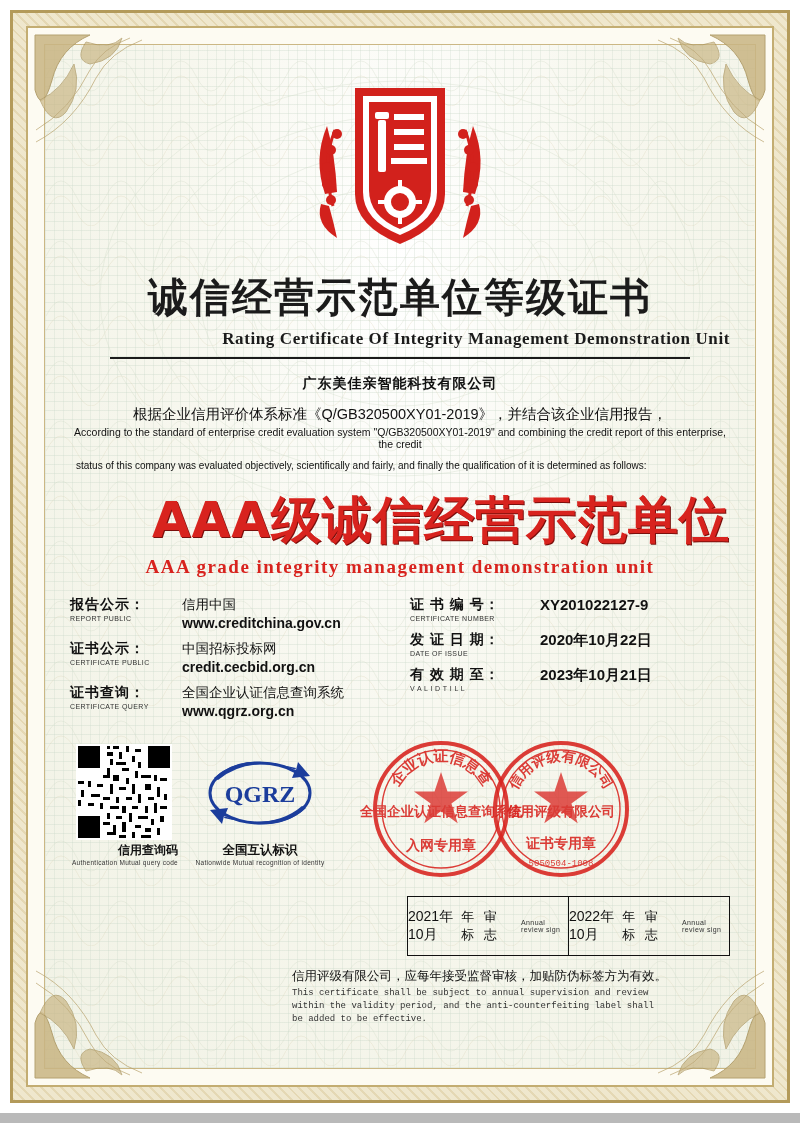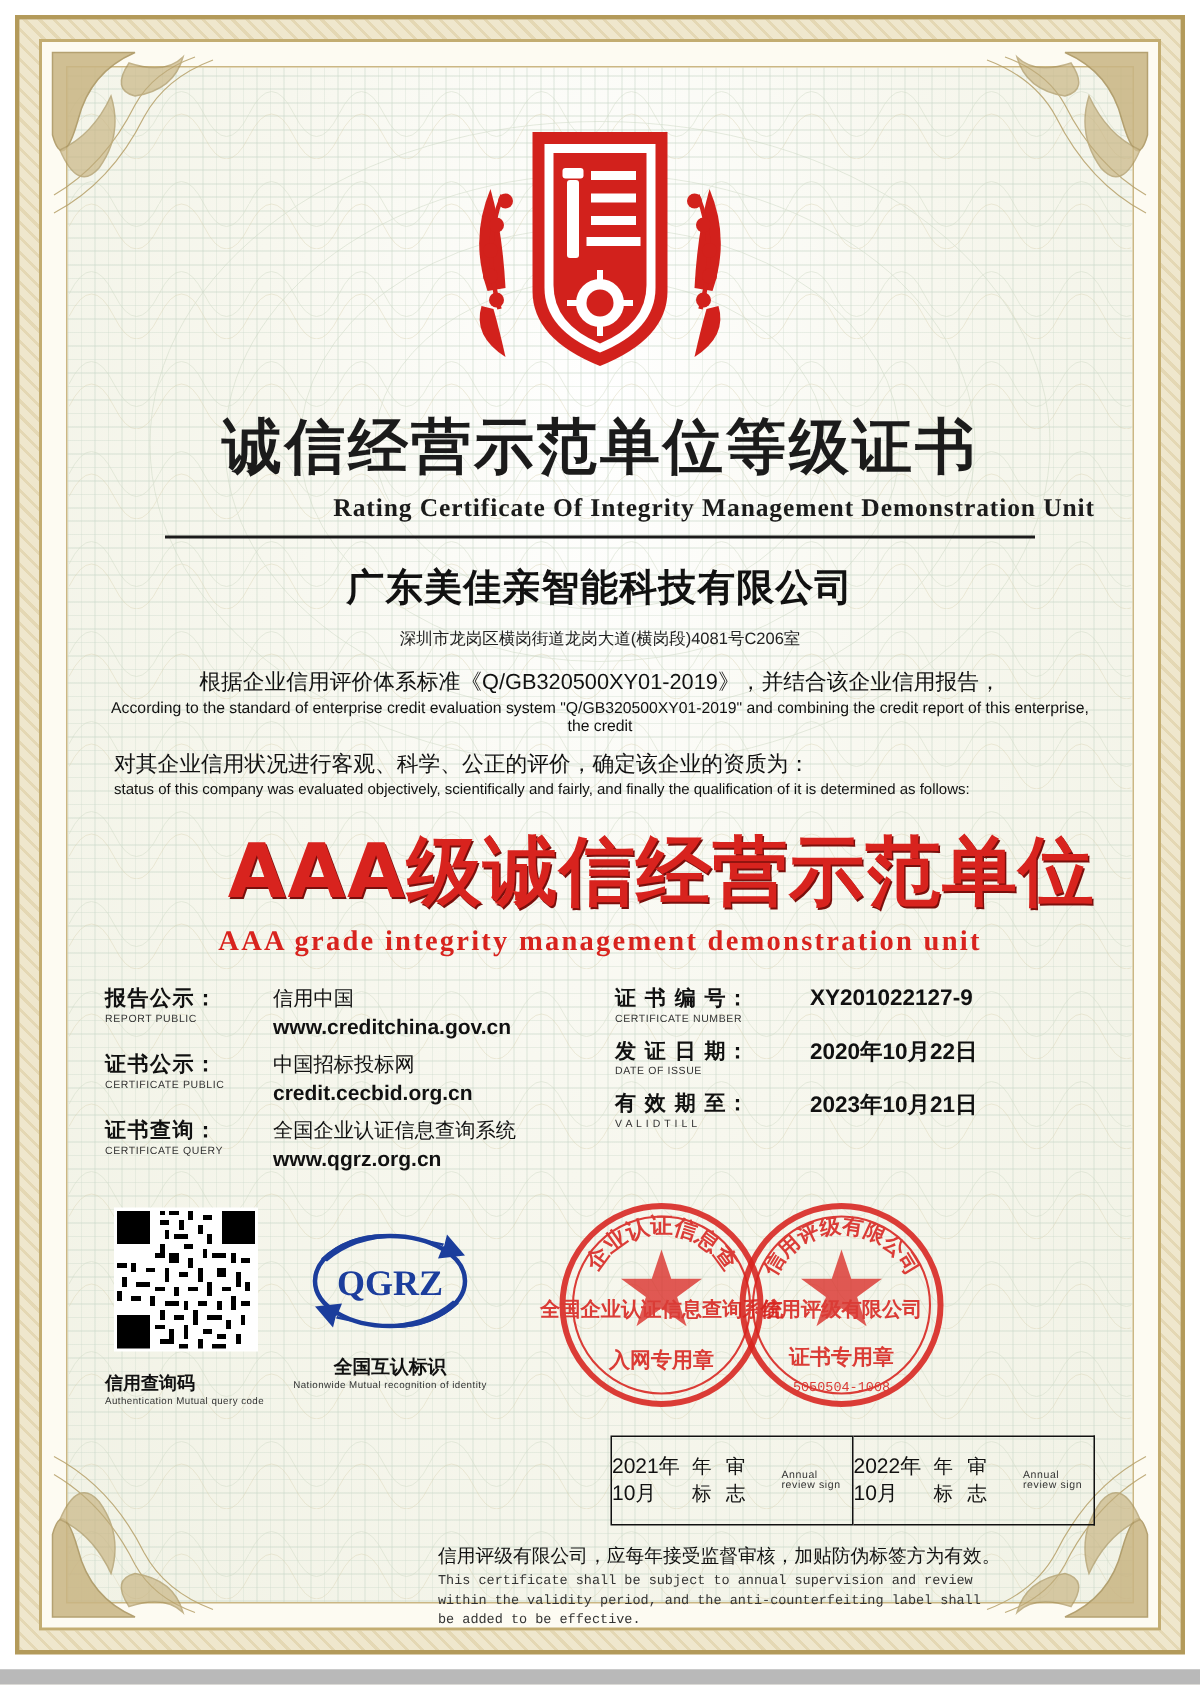--- a/index.html
+++ b/index.html
@@ -50,21 +50,21 @@
   .title-cn{
     text-align:center;font-size:40px;font-weight:bold;letter-spacing:2px;
     color:#1b1b1b;margin-top:6px;font-family:"DejaVu Sans","Liberation Sans",sans-serif;
   }
   .title-en{
     text-align:right;font-size:17px;font-weight:bold;letter-spacing:.6px;
     color:#1b1b1b;margin-top:4px;font-family:"Liberation Serif","DejaVu Serif",serif;
   }
   .title-rule{height:2px;background:#1b1b1b;margin:8px 40px 0;}
   .company{
-    text-align:center;font-size:25px;font-weight:bold;color:#111;margin-top:16px;
+    text-align:center;font-size:14px;font-weight:bold;color:#111;margin-top:16px;
     letter-spacing:1px;
   }
   .address{
     text-align:center;font-size:11px;color:#222;margin-top:10px;
   }
   .para{margin-top:12px;}
   .para .cn{font-size:14.5px;color:#111;text-align:center;}
   .para .en{font-size:10.5px;color:#111;text-align:center;margin-top:2px;}
   .para2{margin-top:10px;}
   .para2 .cn{font-size:14.5px;color:#111;text-align:left;padding-left:6px;}
@@ -91,21 +91,21 @@
   .val{flex:1;margin-left:20px;}
   .val .l1{font-size:13.5px;color:#111;}
   .val .l2{font-size:14px;color:#111;font-weight:bold;margin-top:1px;}
   .val .big{font-size:15px;color:#111;font-weight:bold;}
 
   .lab-wide{width:110px;flex:0 0 110px;}
 
   
   .marks{position:relative;height:150px;margin-top:14px;}
   .qr{position:absolute;left:6px;top:2px;width:92px;height:92px;background:#fff;padding:2px;}
-  .qr-cap{position:absolute;left:0;top:100px;width:108px;text-align:left;margin-top:11px;}
+  .qr-cap{position:absolute;left:0;top:100px;width:108px;text-align:right;}
   .qr-cap .cn{font-size:12px;color:#111;font-weight:bold;}
   .qr-cap .en{font-size:6.5px;color:#333;letter-spacing:.3px;}
   .qgrz{position:absolute;left:130px;top:8px;width:120px;height:86px;}
   .qgrz-cap{position:absolute;left:122px;top:100px;width:136px;text-align:center;}
   .qgrz-cap .cn{font-size:12.5px;color:#111;font-weight:bold;}
   .qgrz-cap .en{font-size:6.5px;color:#333;letter-spacing:.3px;}
   .seal{position:absolute;width:170px;height:170px;top:-18px;}
   .seal1{left:286px;}
   .seal2{left:406px;}
 
@@ -248,29 +248,27 @@
           </g>
         </g>
       </svg>
     </div>
 
     <div class="title-cn">诚信经营示范单位等级证书</div>
     <div class="title-en">Rating Certificate Of Integrity Management Demonstration Unit</div>
     <div class="title-rule"></div>
 
     <div class="company">广东美佳亲智能科技有限公司</div>
-    <div class="address">深圳市龙岗区横岗街道龙岗大道(横岗段)4081号C206室</div>
 
     <div class="para">
       <div class="cn">根据企业信用评价体系标准《Q/GB320500XY01-2019》，并结合该企业信用报告，</div>
       <div class="en">According to the standard of enterprise credit evaluation system "Q/GB320500XY01-2019" and combining the credit report of this enterprise, the credit</div>
     </div>
 
     <div class="para2">
-      <div class="cn">对其企业信用状况进行客观、科学、公正的评价，确定该企业的资质为：</div>
       <div class="en">status of this company was evaluated objectively, scientifically and fairly, and finally the qualification of it is determined as follows:</div>
     </div>
 
     <div class="grade-cn">AAA级诚信经营示范单位</div>
     <div class="grade-en">AAA grade integrity management demonstration unit</div>
 
     <div class="info">
       <div class="info-col">
 
         <div class="row">

